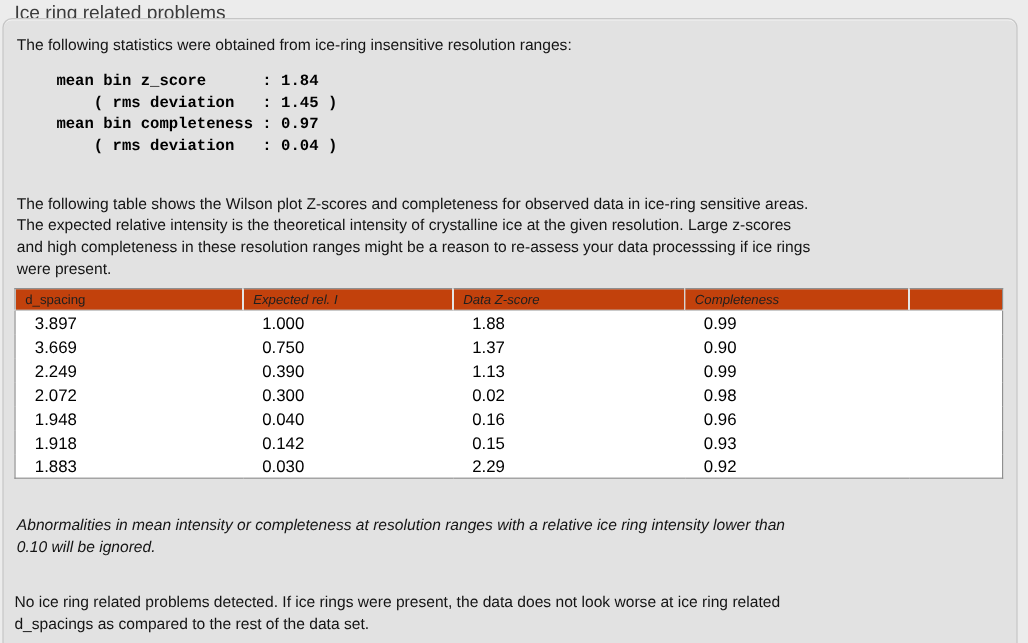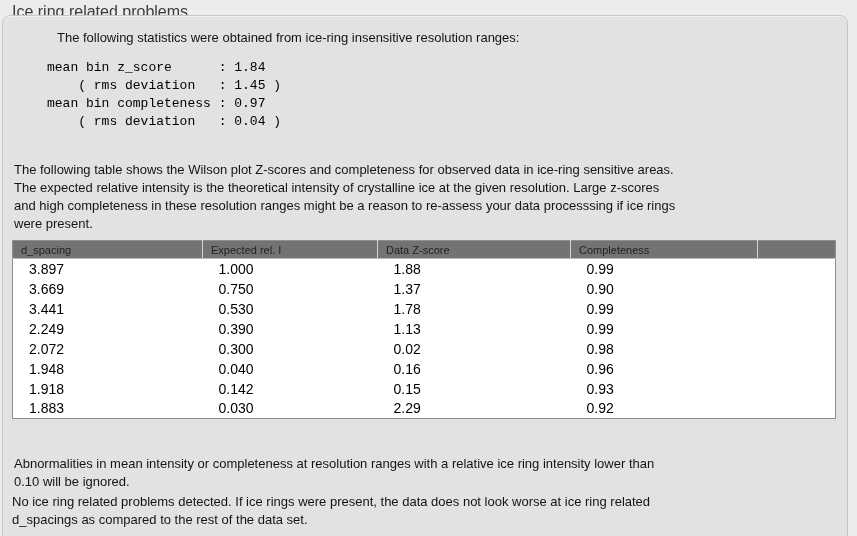--- a/index.html
+++ b/index.html
@@ -26,56 +26,56 @@
     border-radius: 8px;
     box-shadow: inset 0 1px 0 rgba(255,255,255,0.55);
   }
   .para {
     position: absolute;
     font-size: 13px;
     line-height: 18px;
     white-space: pre-line;
     color: #141414;
   }
-  .p-intro   { left: 14px; top: 29px; margin-left: 43px;  }
+  .p-intro   { left: 14px; top: 29px;  }
   .p-tabledesc { left: 14px; top: 161px; }
-  .p-ignore  { left: 14px; top: 455px; }
+  .p-ignore  { left: 14px; top: 429px; font-style: italic; }
   .p-conclusion { left: 12px; top: 493px; }
   .stats-block {
     position: absolute;
     left: 47px; top: 59px;
     font-family: "Liberation Mono", "DejaVu Sans Mono", monospace;
     font-size: 13px;
-    font-weight: 400;
+    font-weight: 700;
     line-height: 18px;
     white-space: pre;
     color: #000;
   }
   .ice-table {
     position: absolute;
     left: 12px; top: 240px;
     width: 824px;
     border-collapse: collapse;
     background: #ffffff;
     border: 1px solid #8f8f8f;
     table-layout: fixed;
   }
   .ice-table th {
     height: 18px;
-    background: #737373;
+    background: #c2410c;
     font-size: 11px;
     font-weight: normal;
     color: #1f1f1f;
     text-align: left;
     padding: 0 0 0 8px;
     border-bottom: 1px solid #bdbdbd;
     overflow: hidden;
     white-space: nowrap;
   }
-  .ice-table th + th { border-left: 1px solid #d4d4d4; }
+  .ice-table th + th { border-left: 1px solid #d4d4d4; font-style: italic; }
   .ice-table td {
     height: 20px;
     font-size: 14px;
     color: #000000;
     padding: 0 0 0 16px;
     white-space: nowrap;
     overflow: hidden;
   }
 </style>
 </head>
@@ -123,27 +123,20 @@
         <td></td>
       </tr>
       <tr>
         <td>3.669</td>
         <td>0.750</td>
         <td>1.37</td>
         <td>0.90</td>
         <td></td>
       </tr>
       <tr>
-        <td>3.441</td>
-        <td>0.530</td>
-        <td>1.78</td>
-        <td>0.99</td>
-        <td></td>
-      </tr>
-      <tr>
         <td>2.249</td>
         <td>0.390</td>
         <td>1.13</td>
         <td>0.99</td>
         <td></td>
       </tr>
       <tr>
         <td>2.072</td>
         <td>0.300</td>
         <td>0.02</td>

